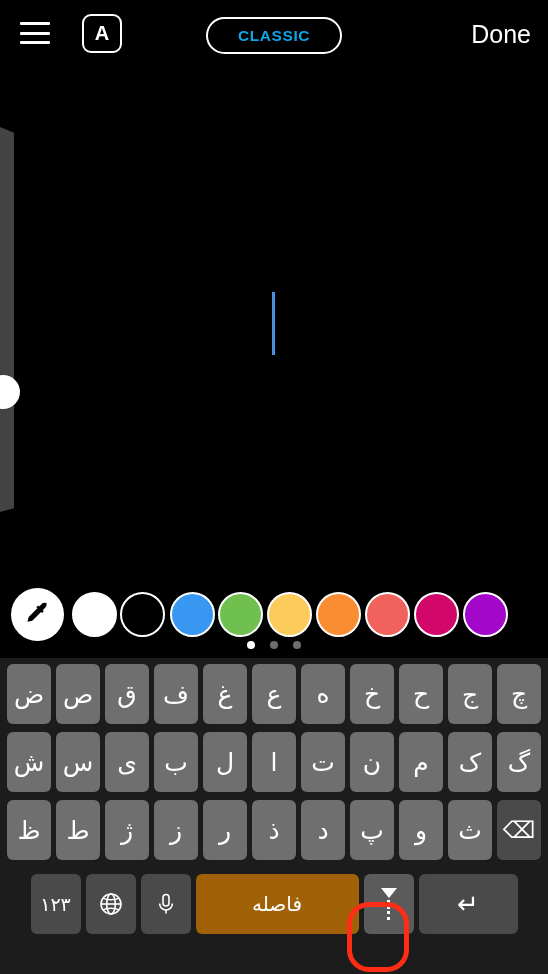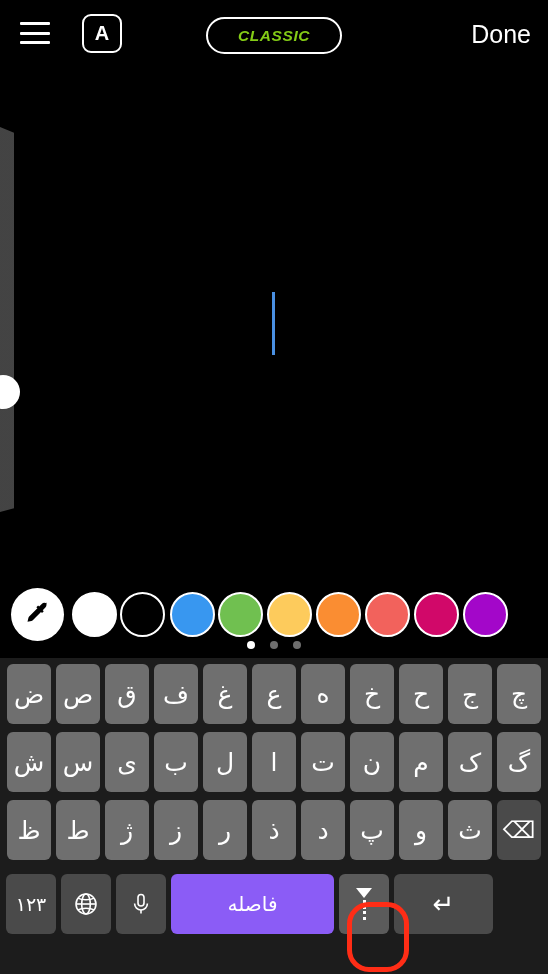--- a/index.html
+++ b/index.html
@@ -42,23 +42,22 @@
     display: flex; align-items: center; justify-content: center;
     color: #fff; font-size: 20px; font-weight: 700;
     cursor: pointer;
   }
 
   #font-pill {
     position: absolute; left: 206px; top: 17px;
     width: 136px; height: 37px;
     border: 2.5px solid #fff; border-radius: 19px;
     display: flex; align-items: center; justify-content: center;
-    color: #84cc16; font-size: 15.5px; font-weight: 700; letter-spacing: 0.6px;
-    cursor: pointer;
-    font-style: italic;
+    color: #0ea5e9; font-size: 15.5px; font-weight: 700; letter-spacing: 0.6px;
+    cursor: pointer;
   }
 
   #done-button {
     position: absolute; right: 17px; top: 20px;
     color: #fff; font-size: 25px; font-weight: 400;
     cursor: pointer;
   }
 
   
   #canvas {
@@ -136,30 +135,30 @@
     background: #6f6f6f;
     border-radius: 6px;
     display: flex; align-items: center; justify-content: center;
     color: #fff; font-size: 25px;
     font-family: "DejaVu Sans", "Liberation Sans", sans-serif;
     cursor: pointer;
     user-select: none;
   }
   .key.dark { background: #4a4a4a; }
   .key.wide-space {
-    width: 163px; font-size: 20px; background: #8b5cf6;
+    width: 163px; font-size: 20px; background: #a16207;
   }
   .key.fn { width: 50px; background: #4a4a4a; font-size: 19px; }
   .key.return { width: 99px; background: #4a4a4a; font-size: 26px; }
   .key.hide-kb {
     width: 50px; background: #5b5b5b;
     position: relative;
   }
   #bottom-row {
-    display: flex; justify-content: flex-start; gap: 5px;
+    display: flex; justify-content: center; gap: 5px;
     margin-top: 4px;
     padding: 6px 6px;
   }
   #highlight-ring {
     position: absolute;
     left: 347px; top: 902px;
     width: 62px; height: 70px;
     border: 5px solid #ff2d16;
     border-radius: 22px;
     pointer-events: none;

